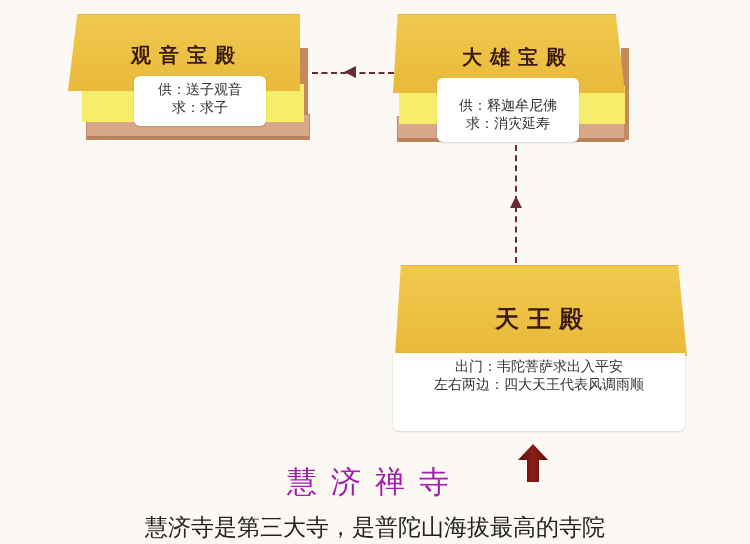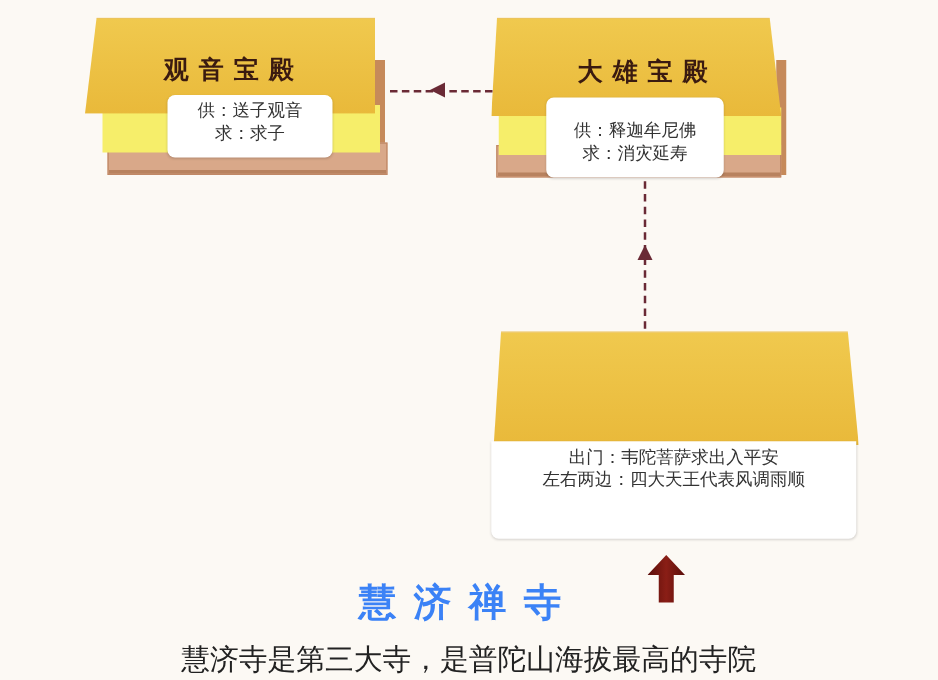--- a/index.html
+++ b/index.html
@@ -9,21 +9,21 @@
   .wall{position:absolute;background:#f6ee6a;}
   .roof{position:absolute;background:linear-gradient(#f0c94e,#e9b93a);border-top:1px solid #e8b637;}
   .side{position:absolute;background:#c68a5a;}
   .hall-title{position:absolute;left:0;right:0;text-align:center;font-family:"DejaVu Serif",serif;font-weight:bold;color:#3a1a10;letter-spacing:8px;}
   .info{position:absolute;background:#fff;border-radius:6px;box-shadow:0 1px 2px rgba(0,0,0,.15);text-align:center;color:#333;font-size:14px;line-height:18px;}
   .info div{white-space:nowrap;}
   .dash-h{position:absolute;height:0;border-top:2px dashed #6a2a35;}
   .dash-v{position:absolute;width:0;border-left:2px dashed #6a2a35;}
   .arrowhead{position:absolute;width:0;height:0;}
   .big-arrow{position:absolute;}
-  .footer-title{position:absolute;left:0;width:750px;text-align:center;font-family:"DejaVu Serif",serif;font-weight:bold;font-size:30px;letter-spacing:14px;color:#3b82f6;top:462px;}
+  .footer-title{position:absolute;left:0;width:750px;text-align:center;font-family:"DejaVu Serif",serif;font-weight:normal;font-size:30px;letter-spacing:14px;color:#a21caf;top:462px;}
   .footer-sub{position:absolute;left:0;width:750px;text-align:center;font-size:23px;color:#222;top:512px;}
 </style>
 </head>
 <body>
 
 <div class="hall" style="left:62px;top:14px;width:250px;height:126px;">
   <div class="side" style="left:238px;top:34px;width:8px;height:90px;"></div>
   <div class="base" style="left:24px;top:100px;width:222px;height:24px;"></div>
   <div class="wall" style="left:20px;top:70px;width:222px;height:38px;"></div>
   <div class="roof" style="left:6px;top:0;width:232px;height:76px;clip-path:polygon(4% 0,100% 0,100% 100%,0 100%);"></div>
@@ -41,20 +41,21 @@
   <div class="roof" style="left:0;top:0;width:232px;height:78px;clip-path:polygon(2% 0,96% 0,100% 100%,0 100%);"></div>
   <div class="hall-title" style="top:30px;font-size:20px;">大雄宝殿</div>
   <div class="info" style="left:44px;top:64px;width:142px;height:46px;padding-top:18px;">
     <div>供：释迦牟尼佛</div>
     <div>求：消灾延寿</div>
   </div>
 </div>
 
 <div class="hall" style="left:393px;top:265px;width:300px;height:170px;">
   <div class="roof" style="left:2px;top:0;width:292px;height:90px;clip-path:polygon(2% 0,97% 0,100% 100%,0 100%);"></div>
+  <div class="hall-title" style="top:38px;font-size:24px;">天王殿</div>
   <div class="info" style="left:0;top:88px;width:292px;height:74px;padding-top:4px;border-radius:0 0 6px 6px;">
     <div>出门：韦陀菩萨求出入平安</div>
     <div>左右两边：四大天王代表风调雨顺</div>
   </div>
 </div>
 
 <div class="dash-h" style="left:312px;top:72px;width:82px;"></div>
 <div class="arrowhead" style="left:344px;top:66px;border-top:6px solid transparent;border-bottom:6px solid transparent;border-right:12px solid #6a2a35;"></div>
 
 <div class="dash-v" style="left:515px;top:145px;height:118px;"></div>

